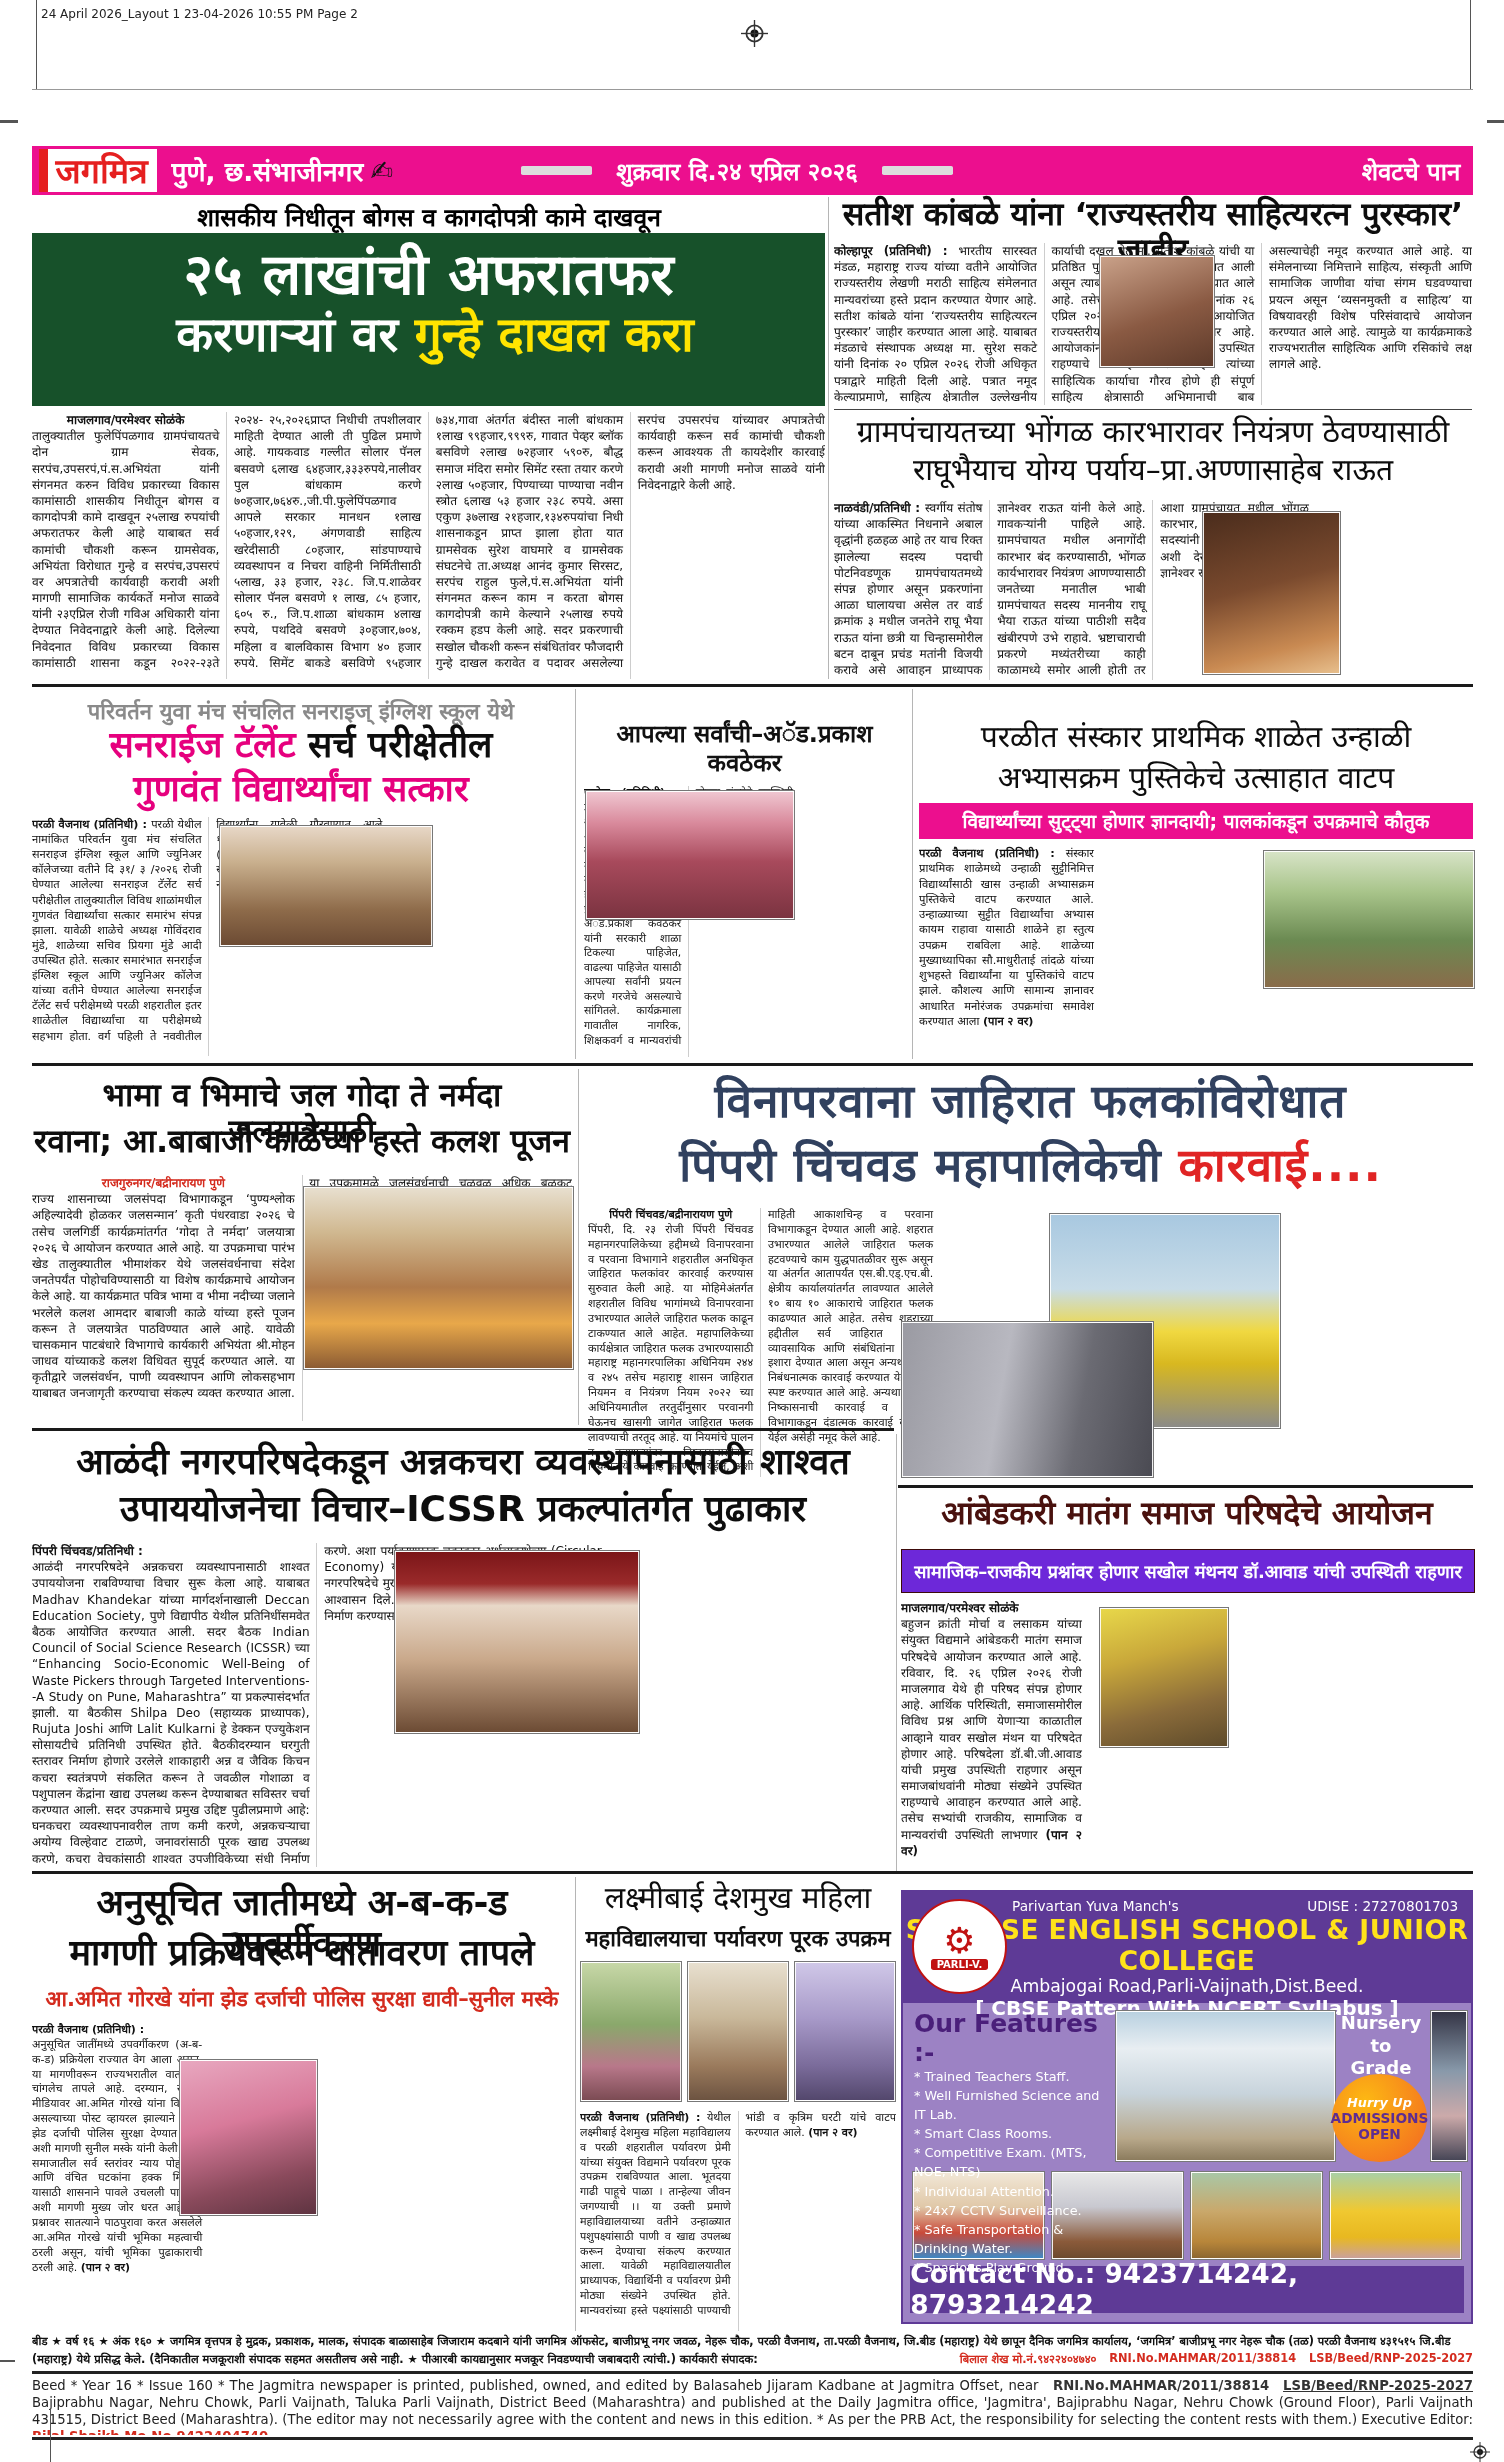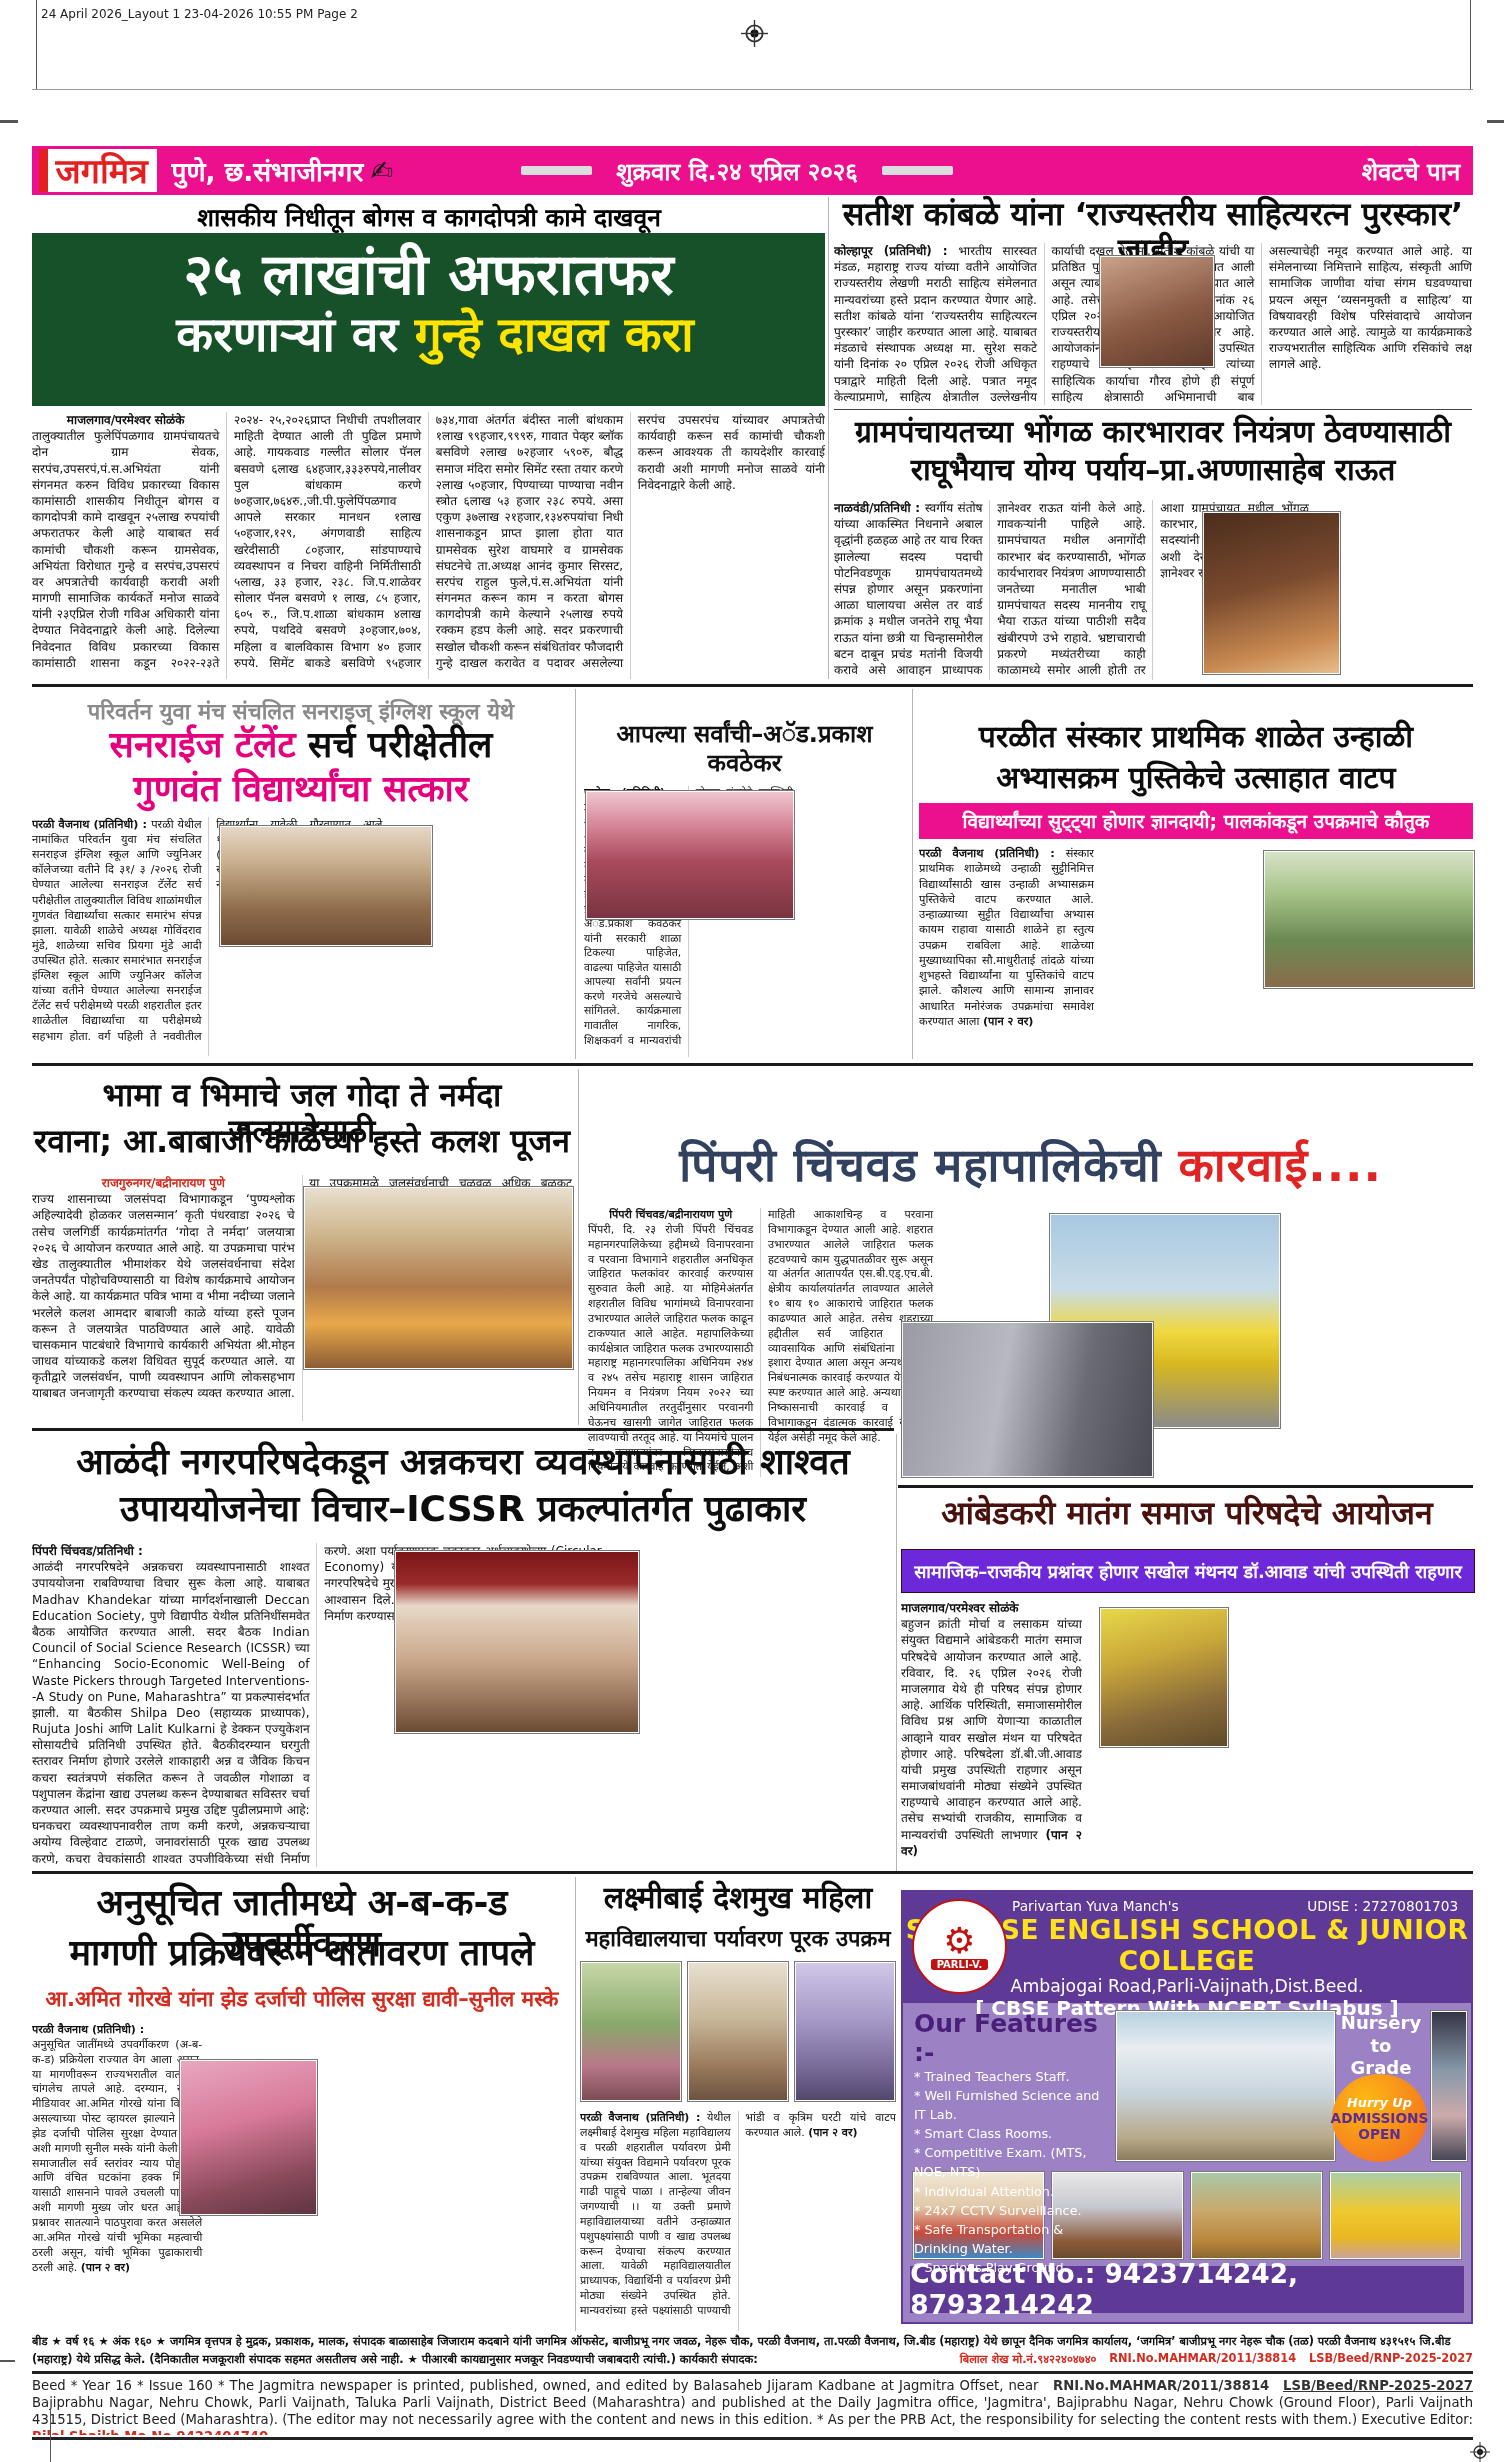--- a/index.html
+++ b/index.html
@@ -20,21 +20,21 @@
   .mh-date{color:#fff;font-size:24px;font-weight:800;}
   .mh-right{color:#fff;font-size:24px;font-weight:800;margin-left:auto;margin-right:12.8px;}
   .quill{font-size:27px;margin-left:7.3px;}
   
   .kick{font-size:24.6px;font-weight:800;color:#000;}
   .greenbox{background:#17512A;color:#fff;}
   .g1{font-size:57px;font-weight:800;line-height:1.15;}
   .g2{font-size:48px;font-weight:800;line-height:1.1;padding-left:13px;}
   .g2 .yel{color:#FFE400;}
   .h36{font-size:32px;font-weight:800;line-height:1.12;color:#0d0d0d;}
-  .h34{font-size:30px;font-weight:700;line-height:1.16;color:#0d0d0d;}
+  .h34{font-size:30px;font-weight:400;line-height:1.16;color:#0d0d0d;}
   .h40{font-size:36px;font-weight:800;line-height:1.14;color:#0d0d0d;}
   .h50{font-size:46px;font-weight:800;line-height:1.2;color:#31415f;letter-spacing:0.9px;}
   .h50 .red{color:#E02424;}
   .pinkt{color:#E6007E;}
   .grayk{color:#8a8a8a;font-size:22px;font-weight:800;}
   .pinkbar{background:#EC0F8E;color:#fff;font-weight:800;font-size:19px;display:flex;align-items:center;justify-content:center;}
   .maroonbar{background:#6d28d9;color:#fff;font-weight:800;font-size:18px;display:flex;align-items:center;justify-content:center;border:0.9px solid #3c0a0a;}
   .maroonh{color:#49110e;}
   .redsub{color:#D42B1E;font-size:21px;font-weight:800;}
   
@@ -169,20 +169,21 @@
   <div class="abs h36 ctr" style="left:32px;top:1078px;width:540px;">भामा व भिमाचे जल गोदा ते नर्मदा जलयात्रेसाठी</div>
   <div class="abs h36 ctr" style="left:32px;top:1124px;width:540px;">रवाना; आ.बाबाजी काळेंच्या हस्ते कलश पूजन</div>
   <div class="abs bt" style="left:32px;top:1175px;width:540px;height:246px;columns:2;">
     <span class="bylred" style="display:block;text-align:center;">राजगुरुनगर/बद्रीनारायण पुणे</span>
     <span>राज्य शासनाच्या जलसंपदा विभागाकडून ‘पुण्यश्लोक अहिल्यादेवी होळकर जलसन्मान’ कृती पंधरवाडा २०२६ चे तसेच जलगिर्डी कार्यक्रमांतर्गत ‘गोदा ते नर्मदा’ जलयात्रा २०२६ चे आयोजन करण्यात आले आहे. या उपक्रमाचा पारंभ खेड तालुक्यातील भीमाशंकर येथे जलसंवर्धनाचा संदेश जनतेपर्यंत पोहोचविण्यासाठी या विशेष कार्यक्रमाचे आयोजन केले आहे. या कार्यक्रमात पवित्र भामा व भीमा नदीच्या जलाने भरलेले कलश आमदार बाबाजी काळे यांच्या हस्ते पूजन करून ते जलयात्रेत पाठविण्यात आले आहे. यावेळी चासकमान पाटबंधारे विभागाचे कार्यकारी अभियंता श्री.मोहन जाधव यांच्याकडे कलश विधिवत सुपूर्द करण्यात आले. या कृतीद्वारे जलसंवर्धन, पाणी व्यवस्थापन आणि लोकसहभाग याबाबत जनजागृती करण्याचा संकल्प व्यक्त करण्यात आला. या उपक्रमामुळे जलसंवर्धनाची चळवळ अधिक बळकट होण्यास मदत होणार असून, </span>
     <span class="cont">(पान २ वर)</span>
   </div>
   <div class="abs photo" style="left:303px;top:1186px;width:269px;height:182px;background:linear-gradient(180deg,#e8e0d0 0%,#d0b890 25%,#b07a4a 55%,#e8a84a 75%,#8a5a33 100%);"></div>
   <div class="abs vline" style="left:578px;top:1069px;height:356px;"></div>
 
+  <div class="abs h50 ctr" style="left:588px;top:1074px;width:885px;">विनापरवाना जाहिरात फलकांविरोधात</div>
   <div class="abs h50 ctr" style="left:588px;top:1138px;width:885px;"><span>पिंपरी चिंचवड महापालिकेची </span><span class="red">कारवाई....</span></div>
   <div class="abs bt" style="left:588px;top:1208px;width:885px;height:269px;columns:5;font-size:11px;">
     <span class="byl" style="display:block;text-align:center;">पिंपरी चिंचवड/बद्रीनारायण पुणे</span>
     <span>पिंपरी, दि. २३ रोजी पिंपरी चिंचवड महानगरपालिकेच्या हद्दीमध्ये विनापरवाना व परवाना विभागाने शहरातील अनधिकृत जाहिरात फलकांवर कारवाई करण्यास सुरुवात केली आहे. या मोहिमेअंतर्गत शहरातील विविध भागांमध्ये विनापरवाना उभारण्यात आलेले जाहिरात फलक काढून टाकण्यात आले आहेत. महापालिकेच्या कार्यक्षेत्रात जाहिरात फलक उभारण्यासाठी महाराष्ट्र महानगरपालिका अधिनियम २४४ व २४५ तसेच महाराष्ट्र शासन जाहिरात नियमन व नियंत्रण नियम २०२२ च्या अधिनियमातील तरतुदींनुसार परवानगी घेऊनच खासगी जागेत जाहिरात फलक लावण्याची तरतूद आहे. या नियमांचे पालन न करणाऱ्यांवर निष्कासनासोबतच नियमान्वये कारवाई करण्यात येईल, अशी माहिती आकाशचिन्ह व परवाना विभागाकडून देण्यात आली आहे. शहरात उभारण्यात आलेले जाहिरात फलक हटवण्याचे काम युद्धपातळीवर सुरू असून या अंतर्गत आतापर्यंत एस.बी.एड्.एच.बी. क्षेत्रीय कार्यालयांतर्गत लावण्यात आलेले १० बाय १० आकाराचे जाहिरात फलक काढण्यात आले आहेत. तसेच शहराच्या हद्दीतील सर्व जाहिरात एजन्सी, व्यावसायिक आणि संबंधितांना याबाबत इशारा देण्यात आला असून अन्यथा कठोर निबंधनात्मक कारवाई करण्यात येईल असे स्पष्ट करण्यात आले आहे. अन्यथा तत्काळ निष्कासनाची कारवाई व परवाना विभागाकडून दंडात्मक कारवाई करण्यात येईल असेही नमूद केले आहे.</span>
   </div>
   <div class="abs photo" style="left:1049px;top:1213px;width:230px;height:214px;background:linear-gradient(180deg,#a8c8e0 0%,#c8dce8 35%,#f0d840 55%,#d8b820 70%,#8a8a8a 100%);"></div>
   <div class="abs photo" style="left:901px;top:1321px;width:251px;height:155px;background:linear-gradient(100deg,#9a9aa2 0%,#b8b8c0 40%,#6b6b73 70%,#4a4a52 100%);"></div>
 
   <div class="abs rule3" style="left:32px;top:1428px;width:862px;"></div>
 

